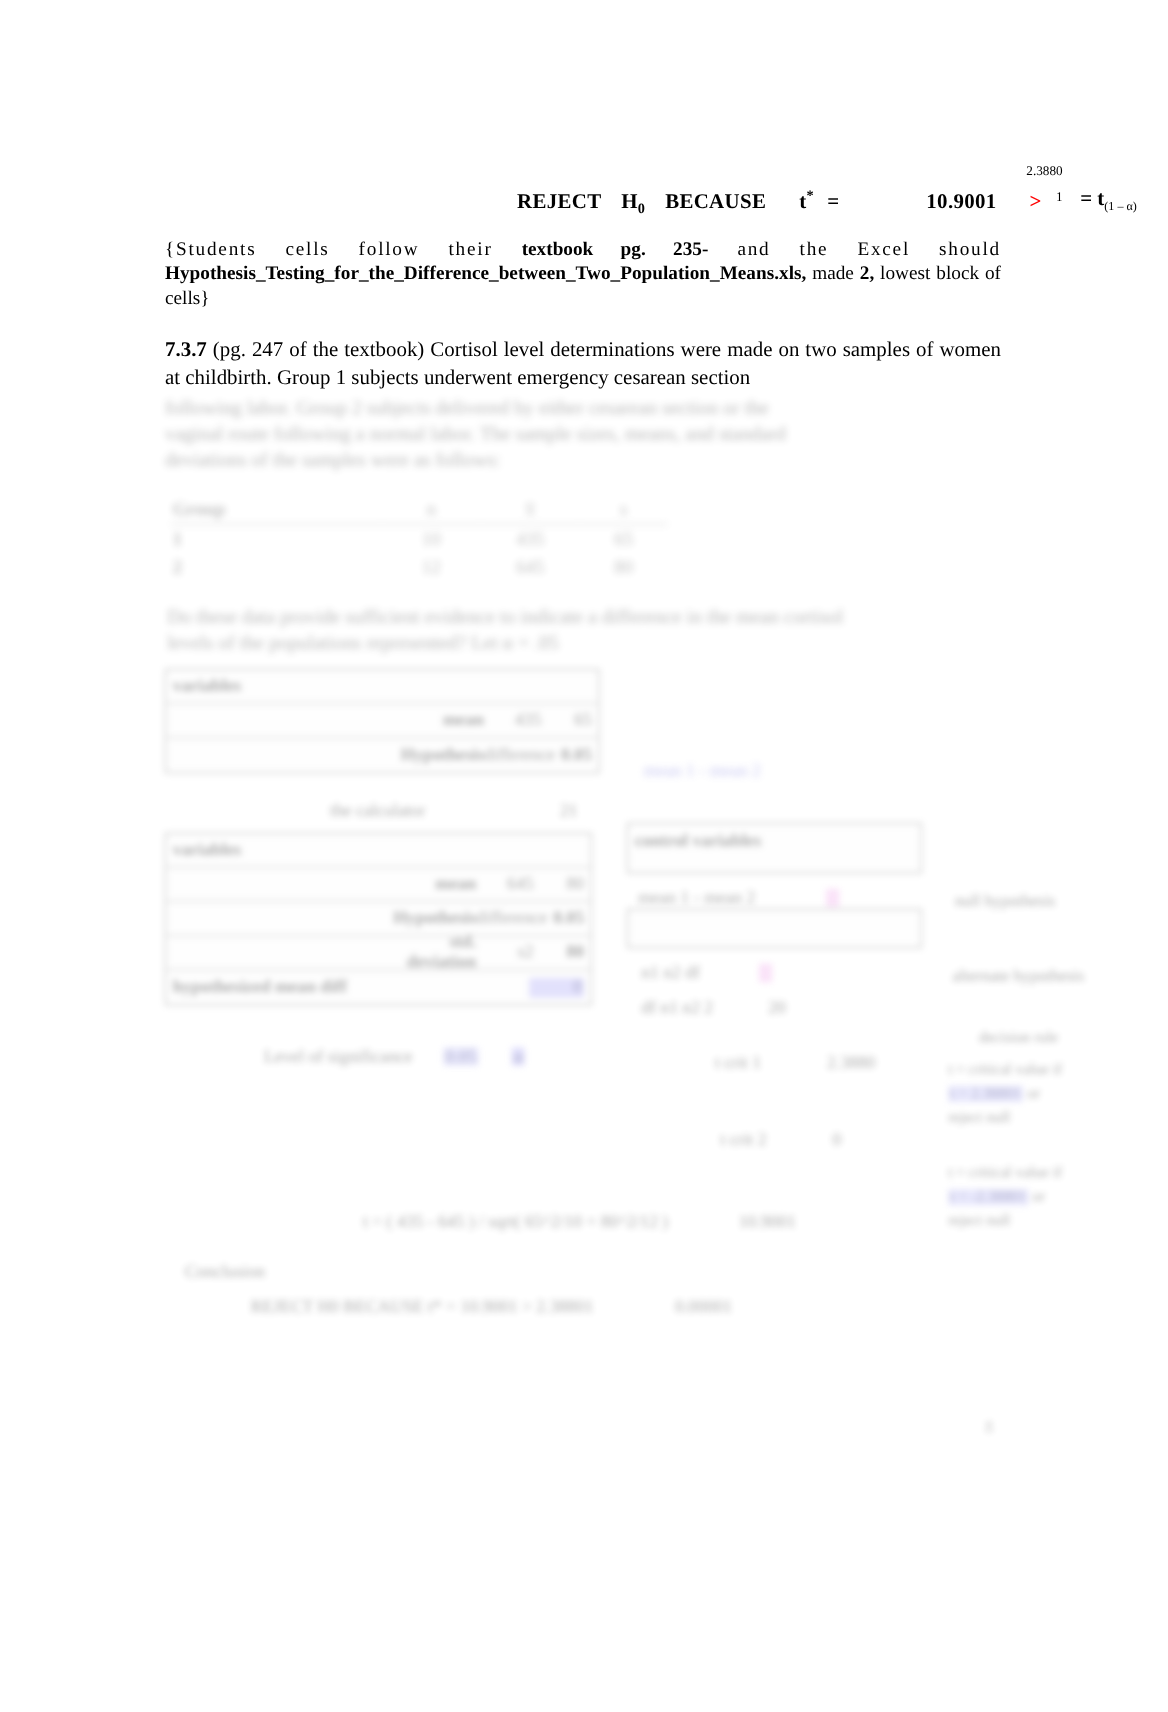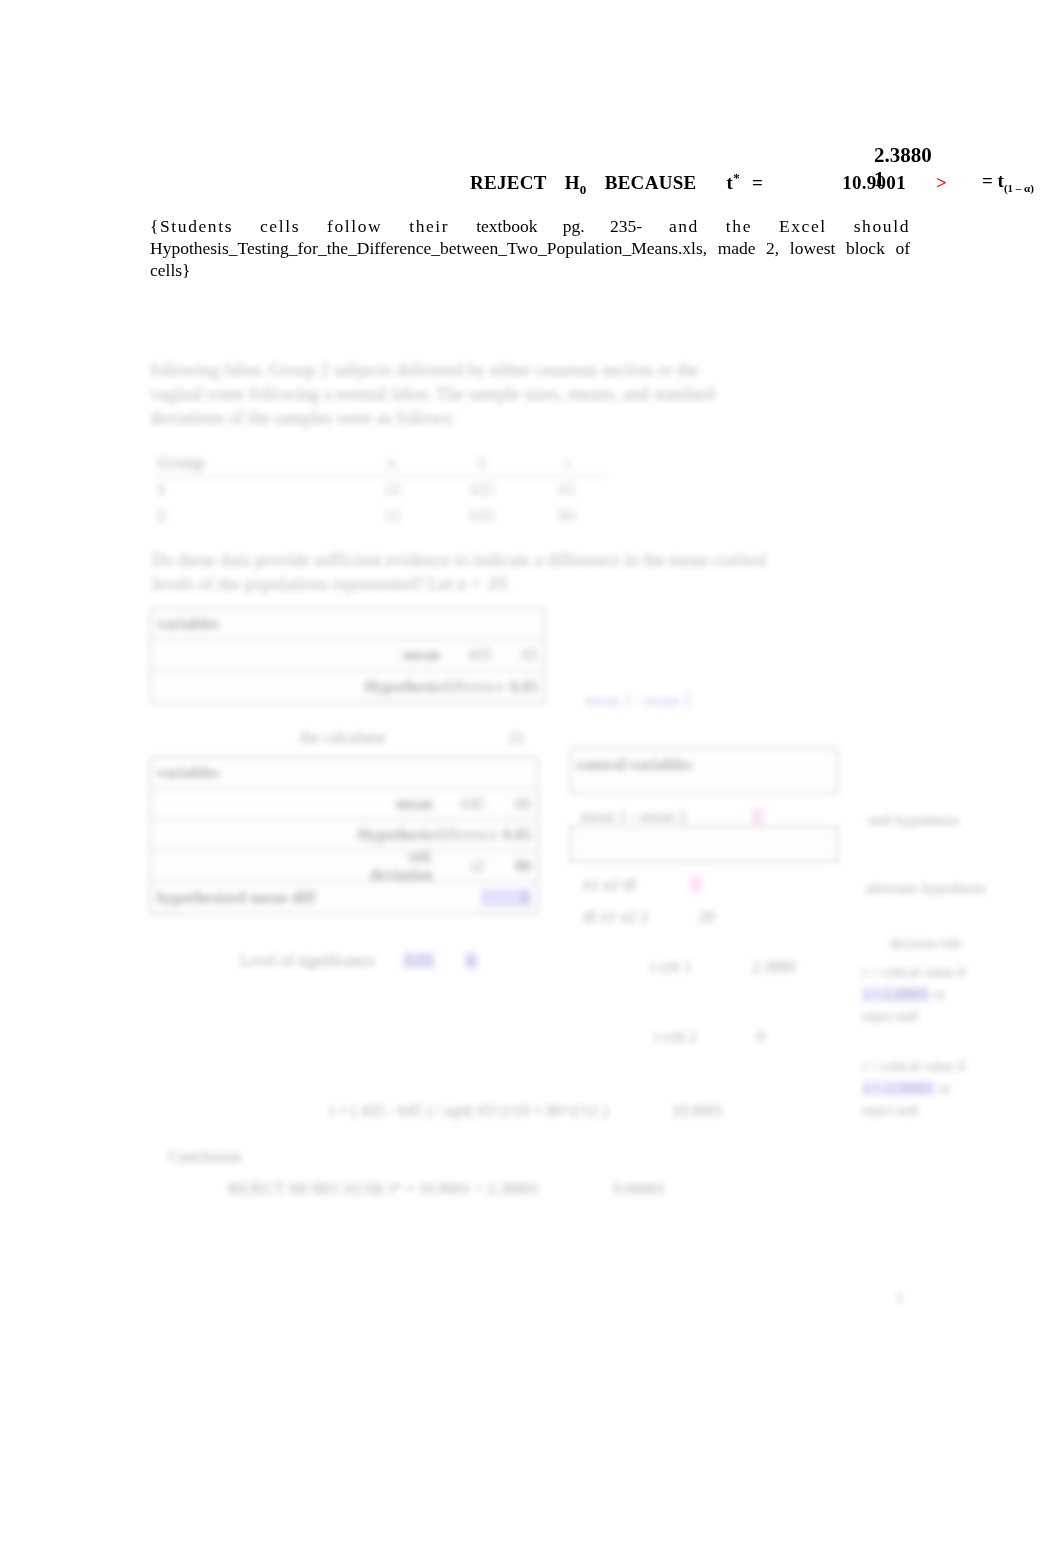--- a/index.html
+++ b/index.html
@@ -57,50 +57,50 @@
     color: #ff0000;
     font-weight: bold;
     font-size: 19px;
   }
   .tstat-val { font-weight: bold; font-size: 19px; margin-left: 37px; }
   .tcrit-block {
     position: absolute;
     left: 404px;
     top: 0px;
     width: 92px;
-    text-align: left;
-    font-weight: bold;
-    font-size: 21px;
+    text-align: right;
+    font-weight: normal;
+    font-size: 12px;
     line-height: 24px;
   }
   .eq-t {
     position: absolute;
     left: 512px;
     top: 27px;
     white-space: nowrap;
     font-weight: bold;
     font-size: 19px;
   }
   .tsub {
     font-size: 11px;
     vertical-align: sub;
-    font-weight: bold;
+    font-weight: normal;
   }
 
   
   .note {
     position: absolute;
     left: 150px;
     top: 215px;
     width: 760px;
     font-size: 17.5px;
     line-height: 22px;
     text-align: justify;
   }
-  .note b { font-weight: normal; }
+  .note b { font-weight: bold; }
   .wide-space { letter-spacing: 1.6px; }
 
   
   .problem {
     position: absolute;
     left: 150px;
     top: 306px;
     width: 760px;
     font-size: 19px;
     line-height: 25px;
@@ -198,20 +198,23 @@
 
     <div class="eq-t">
       <span>= t</span><span class="tsub">(1 – α)</span>
     </div>
   </div>
 
   <div class="note">
     <span class="wide-space">{Students cells follow their </span><b>textbook pg. 235-</b><span class="wide-space"> and the Excel should </span><b>Hypothesis_Testing_for_the_Difference_between_Two_Population_Means.xls,</b><span> made </span><b>2,</b><span> lowest block of cells}</span>
   </div>
 
+  <div class="problem">
+    <span class="pnum">7.3.7</span><span> (pg. 247 of the textbook) Cortisol level determinations were made on two samples of women at childbirth. Group 1 subjects underwent emergency cesarean section</span>
+  </div>
 
   <div class="blur bp-text" style="left:150px; top:358px; width:760px;">
     <div>following labor. Group 2 subjects delivered by either cesarean section or the</div>
     <div>vaginal route following a normal labor. The sample sizes, means, and standard</div>
     <div>deviations of the samples were as follows:</div>
   </div>
 
   <div class="blur blur-strong" style="left:155px; top:450px;">
     <table class="btable">
       <tbody>

